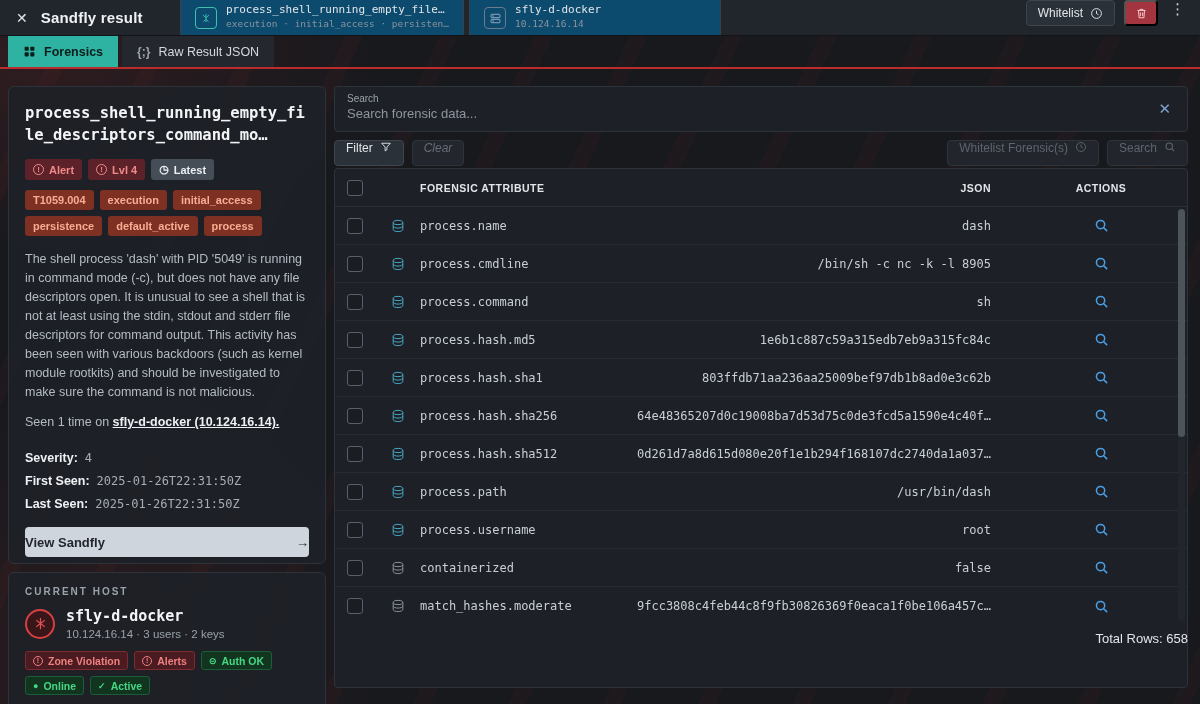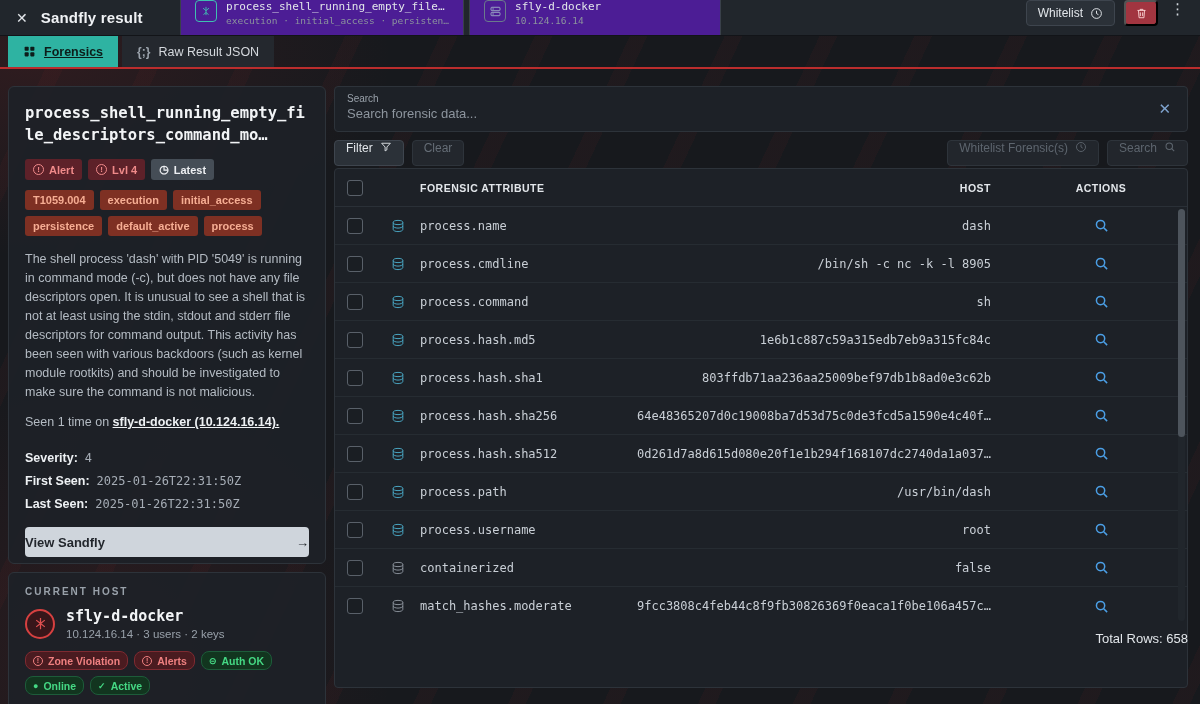--- a/index.html
+++ b/index.html
@@ -21,22 +21,22 @@
   .topbar {
     position:absolute; top:0; left:0; right:0; height:36px;
     background:#21262c; border-bottom:1px solid #121418;
     display:flex; align-items:stretch; z-index:6;
   }
   .tb-title { width:180px; display:flex; align-items:center; gap:13px; padding:0 16px; }
   .close-x { color:#e2e6ea; font-size:14px; cursor:pointer; }
   .app-title { font-size:15px; font-weight:bold; color:#f0f2f5; letter-spacing:.2px; }
   .tb-chips { display:flex; gap:5px; }
   .chip {
-    display:flex; align-items:flex-start; gap:9px; padding:0 14px; min-width:252px;
-    background:#4c1d95; border-left:1px solid #39404a; border-right:1px solid #39404a;
+    display:flex; align-items:flex-end; gap:9px; padding:6px 14px; min-width:252px;
+    background:#0c4a6e; border-left:1px solid #39404a; border-right:1px solid #39404a;
     cursor:pointer;
   }
   .chip-ic {
     width:22px; height:22px; border-radius:4px; border:1px solid #3fc1b0;
     display:grid; place-items:center; color:#3fc1b0; flex:0 0 auto;
   }
   .chip-ic.host { border-color:#6b7a8c; color:#9fb2c8; }
   .chip-title { font-family:"DejaVu Sans Mono", monospace; font-size:11px; color:#e2e6ea; }
   .chip-sub { font-family:"DejaVu Sans Mono", monospace; font-size:9.5px; color:#8b939d; margin-top:2px; }
   .tb-right { margin-left:auto; display:flex; align-items:flex-start; gap:9px; padding-right:12px; }
@@ -50,21 +50,21 @@
   }
   .kebab { color:#cfd4da; font-size:15px; padding:0 3px; cursor:pointer; letter-spacing:0; }
 
   
   .tabbar {
     position:absolute; top:36px; left:0; right:0; height:33px;
     display:flex; align-items:stretch; gap:4px; padding-left:8px;
     border-bottom:2px solid #bb2d2d; z-index:5;
   }
   .tab { display:flex; align-items:center; gap:8px; padding:0 15px; font-size:12.5px; cursor:pointer; }
-  .tab.active { background:#2eb3a2; color:#0c1d1a; font-weight:bold;text-decoration:underline; }
+  .tab.active { background:#2eb3a2; color:#0c1d1a; font-weight:bold; }
   .tab.active svg { color:#0c1d1a; }
   .tab.inactive { background:#24282e; color:#d4d8dd; }
   .tab.inactive .json-ic { color:#9aa2ab; font-weight:bold; font-size:12px; }
 
   
   .sidebar-card {
     position:absolute; left:8px; top:86px; width:318px; height:478px;
     background:rgba(29,33,39,.92); border:1px solid #2d333a; border-radius:6px; padding:16px;
   }
   .sf-title {
@@ -107,21 +107,21 @@
   .host-row { display:flex; align-items:center; gap:11px; margin-top:10px; }
   .host-logo {
     width:30px; height:30px; border-radius:50%; flex:0 0 auto;
     background:#38161a; border:2px solid #d64040; color:#e05050;
     display:grid; place-items:center;
   }
   .host-name { font-family:"DejaVu Sans Mono", monospace; font-size:15px; font-weight:bold; color:#f2f4f6; }
   .host-meta { font-size:11.5px; color:#99a1aa; margin-top:3px; }
   .host-badges { display:flex; flex-wrap:wrap; gap:6px; margin-top:11px; }
   .chipb {
-    height:19px; padding:0 7px; border-radius:8px; font-size:10.5px; font-weight:bold;
+    height:19px; padding:0 7px; border-radius:3px; font-size:10.5px; font-weight:bold;
     display:inline-flex; align-items:center; gap:5px;
   }
   .chipb.red { background:#4a1b20; color:#ef8080; border:1px solid #7e2a31; }
   .chipb.green { background:#12351f; color:#45d884; border:1px solid #1d5c3a; }
   .chipb.red .b-ic {
     width:10px; height:10px; border:1px solid currentColor; border-radius:50%;
     display:grid; place-items:center; font-size:7px; line-height:1;
   }
   .chipb.green .b-ic { font-size:9px; }
 
@@ -141,21 +141,21 @@
   .filter-row {
     position:absolute; left:334px; top:140px; width:854px; height:26px;
     display:flex; align-items:center; gap:8px;
   }
   .btn {
     height:26px; padding:0 11px; border-radius:4px; font-size:12px;
     display:inline-flex; align-items:flex-start; gap:7px; cursor:pointer;
     font-family:"Liberation Sans", sans-serif;
   }
   .btn.filter { background:#2b3138; border:1px solid #3e454e; color:#e2e6ea; }
-  .btn.clear { background:#23272d; border:1px solid #2e343b; color:#656d76; cursor:default; }
+  .btn.clear { background:#23272d; border:1px solid #2e343b; color:#656d76; cursor:default;font-style:italic; }
   .fr-spacer { flex:1; }
   .btn.dis { background:#22262c; border:1px solid #2e343b; color:#5d656e; cursor:default; }
 
   .table {
     position:absolute; left:334px; top:168px; width:854px; height:520px;
     background:#1d2127; border:1px solid #2d333a; border-radius:4px; overflow:hidden;
   }
   .thead, .trow { display:grid; grid-template-columns:46px 34px 1fr 400px 172px; align-items:center; }
   .thead { height:38px; border-bottom:1px solid #2a3037; font-size:10.5px; font-weight:bold; letter-spacing:.5px; color:#e2e6ea; }
   .trow { height:38px; border-bottom:1px solid #262c32; }
@@ -380,21 +380,21 @@
         <line x1="10.3" y1="10.3" x2="13.6" y2="13.6" stroke="currentColor" stroke-width="1.4"></line>
       </svg>
   </button>
 </section>
 
 <section class="table">
   <div class="thead">
     <span class="cb"></span>
     <span></span>
     <span class="hdr-attr">FORENSIC ATTRIBUTE</span>
-    <span class="hdr-val">HOST</span>
+    <span class="hdr-val">JSON</span>
     <span class="hdr-act">ACTIONS</span>
   </div>
   <div>
   <div class="trow">
     <span class="cb"></span>
     <span class="row-ic process">
       <svg viewBox="0 0 16 16" width="14" height="14">
             <ellipse cx="8" cy="4" rx="5.5" ry="2.4" fill="none" stroke="currentColor" stroke-width="1.1"></ellipse>
             <path d="M2.5 4v8c0 1.3 2.5 2.4 5.5 2.4s5.5-1.1 5.5-2.4V4" fill="none" stroke="currentColor" stroke-width="1.1"></path>
             <path d="M2.5 8c0 1.3 2.5 2.4 5.5 2.4S13.5 9.3 13.5 8" fill="none" stroke="currentColor" stroke-width="1.1"></path>

